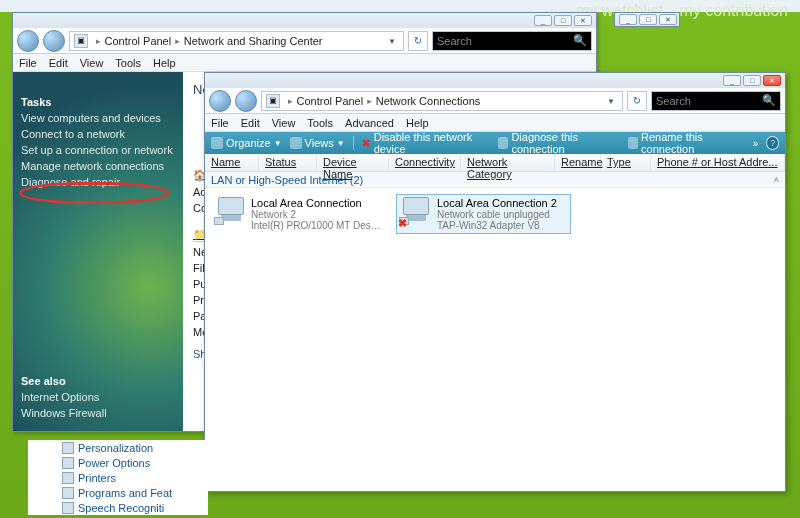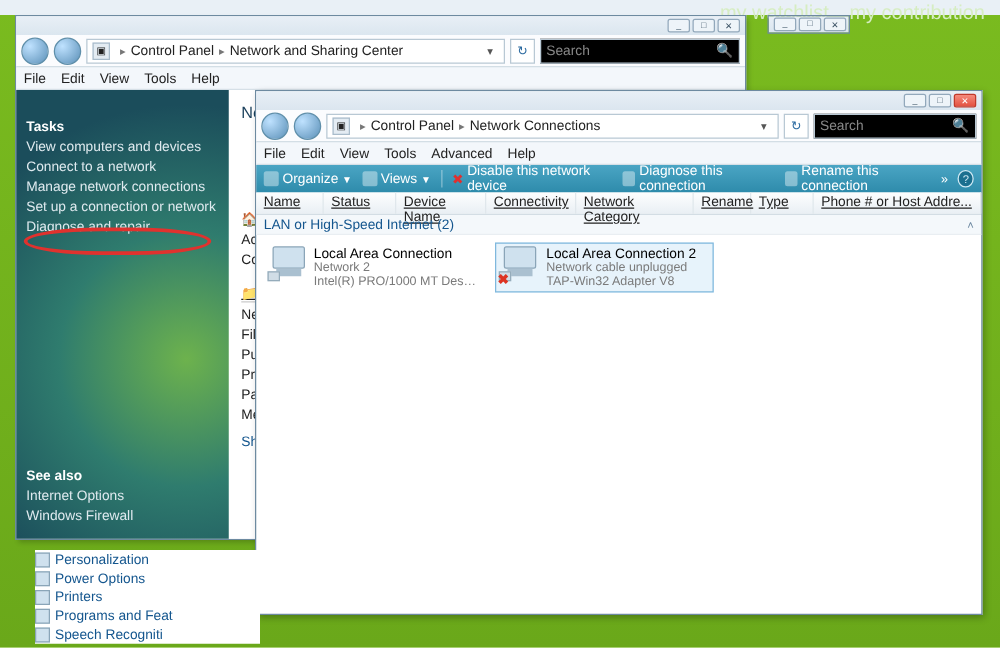--- a/index.html
+++ b/index.html
@@ -59,21 +59,21 @@
   .nic-icon { width:34px; height:30px; position:relative; }
   .nic-icon .mon { width:26px; height:18px; background:#cfe1ee; border:1px solid #8aa5b8; border-radius:2px; position:absolute; top:0; left:4px; }
   .nic-icon .base { width:20px; height:6px; background:#aac0d0; position:absolute; top:18px; left:7px; }
   .nic-icon .plug { width:10px; height:8px; background:#d1dde6; border:1px solid #95acbb; position:absolute; left:0; top:20px; }
   .nic-icon .x { position:absolute; left:-1px; top:20px; color:#d32; font-size:11px; font-weight:bold; }
   .conn .t1 { color:#000; }
   .conn .t2, .conn .t3 { color:#7a7a7a; font-size:10px; white-space:nowrap; overflow:hidden; text-overflow:ellipsis; }
 
   
   .cpl { position:absolute; left:28px; top:440px; width:180px; background:#fff; font-size:11px; color:#14568e; }
-  .cpl .it { display:flex; align-items:center; gap:4px; height:15px; cursor:pointer; }
+  .cpl .it { display:flex; align-items:center; gap:4px; height:15px; cursor:pointer;margin-left:34px; }
   .cpl .ic { width:12px; height:12px; background:#cfe1ee; border:1px solid #8aa5b8; }
 
   .toplinks { position:absolute; right:12px; top:2px; font-size:16px; color:#d6edc2; }
   .toplinks span { margin-left:12px; cursor:pointer; }
 
   .win-ctrls-right { position:absolute; left:614px; top:12px; display:flex; height:15px; background:linear-gradient(#e8eff6,#dbe6ef); border:1px solid #6d8aa0; padding:1px 2px; }
 </style>
 </head>
 <body>
 
@@ -119,22 +119,22 @@
     <span>Edit</span>
     <span>View</span>
     <span>Tools</span>
     <span>Help</span>
   </div>
   <div class="back-body">
     <div class="side">
       <div class="task-hd">Tasks</div>
       <div class="task-link">View computers and devices</div>
       <div class="task-link">Connect to a network</div>
+      <div class="task-link">Set up a connection or network</div>
       <div class="task-link">Manage network connections</div>
-      <div class="task-link">Set up a connection or network</div>
       <div class="task-link">Diagnose and repair</div>
       <div class="circle-highlight"></div>
       <div class="seealso">
         <div class="task-hd">See also</div>
         <div class="task-link">Internet Options</div>
         <div class="task-link">Windows Firewall</div>
       </div>
     </div>
     <div class="content-back">
       <div class="hd">Netw</div>

